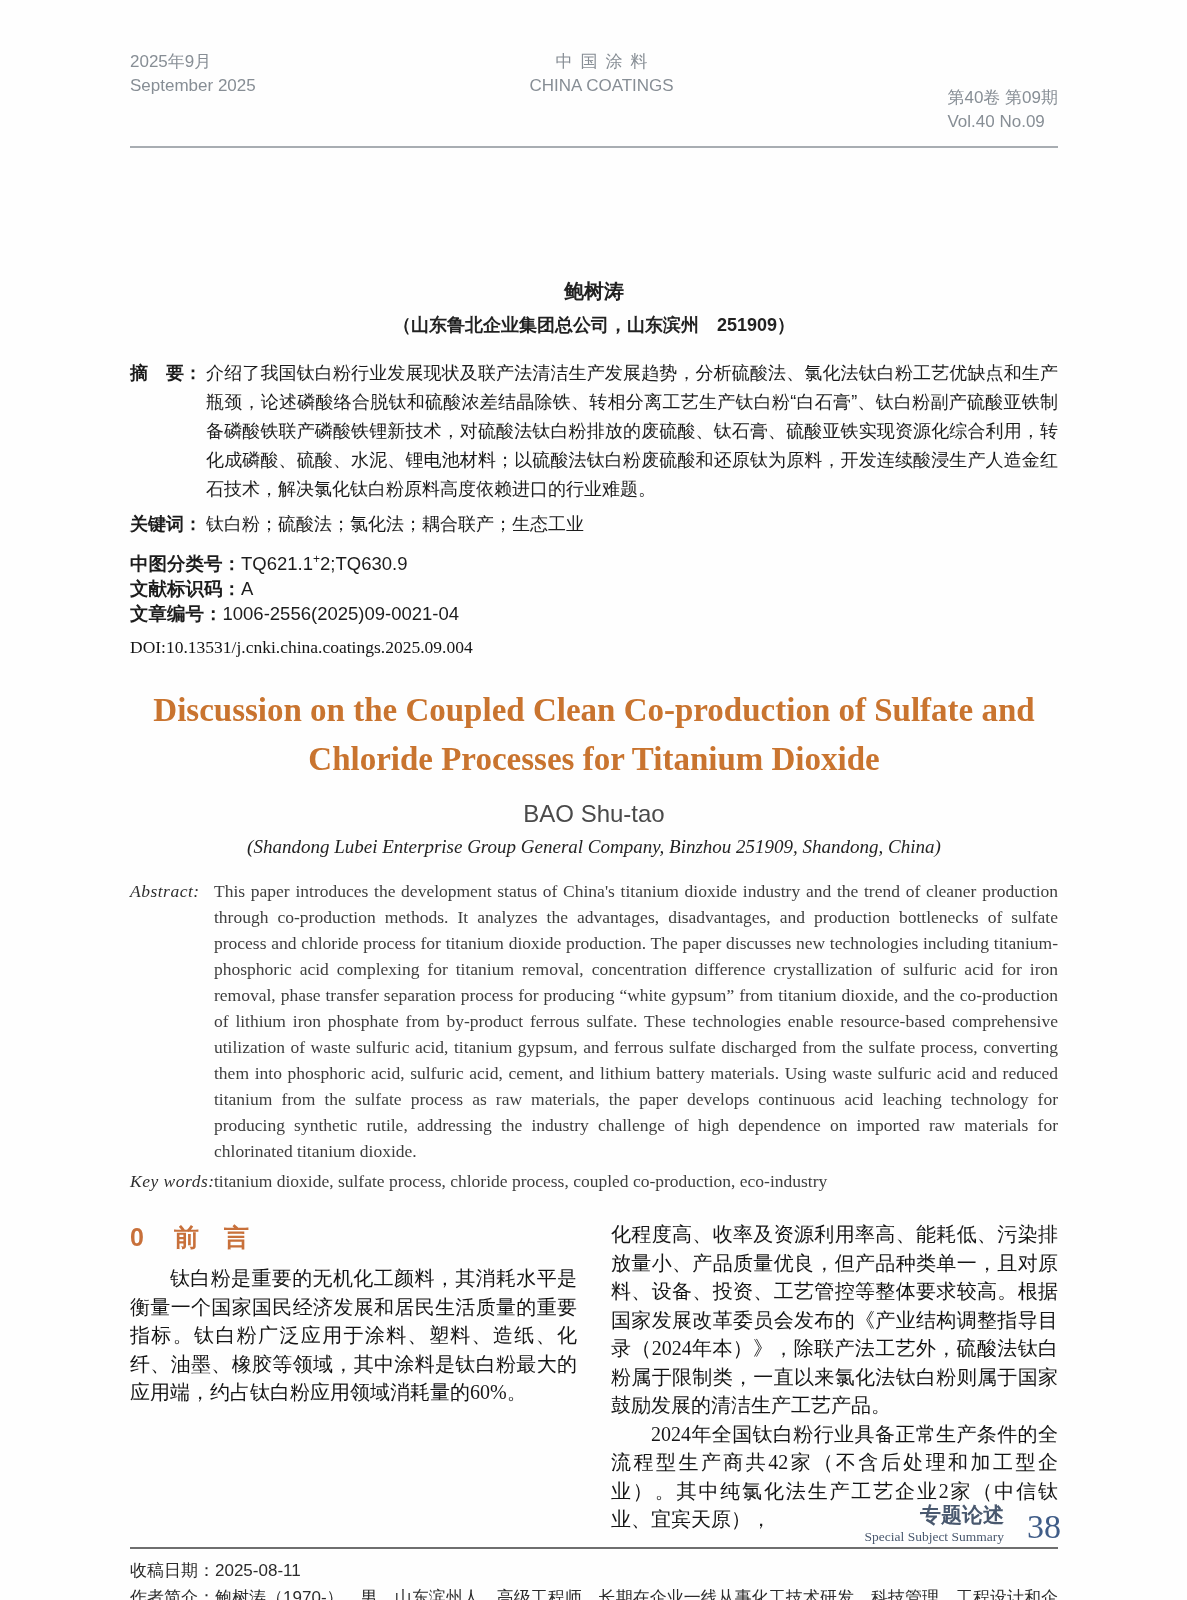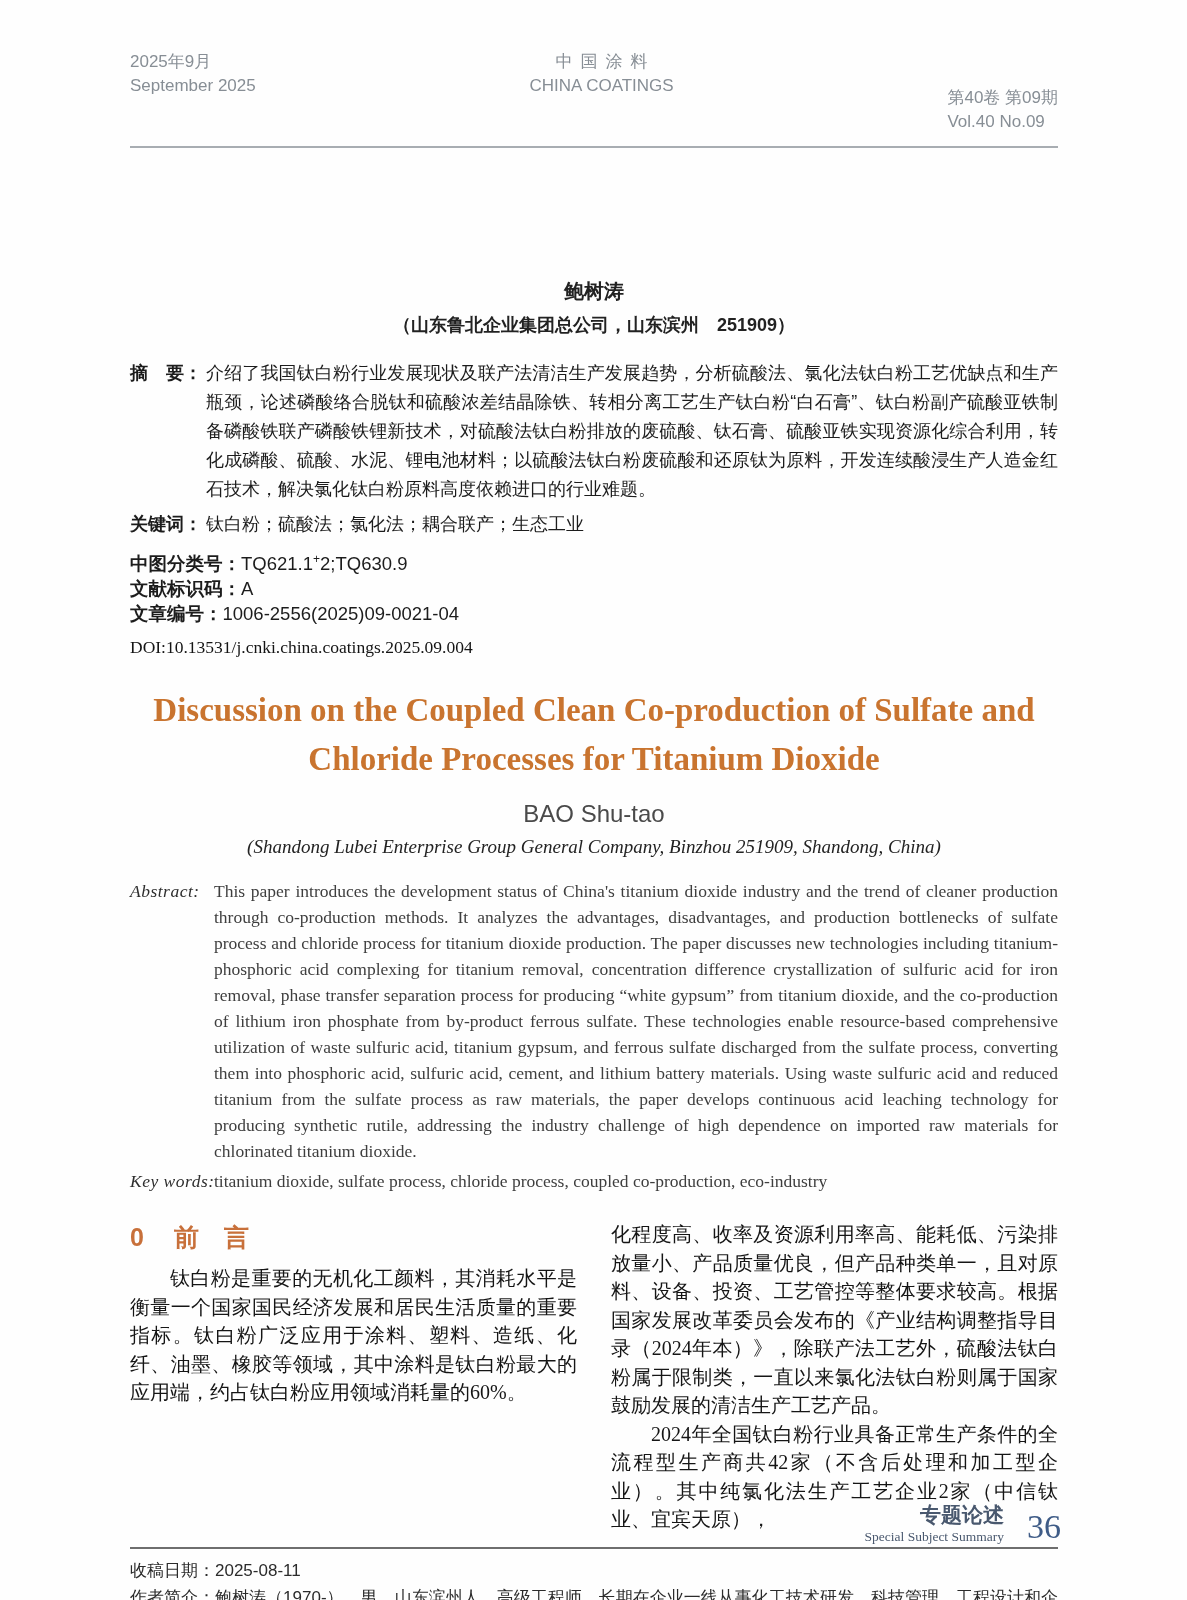--- a/index.html
+++ b/index.html
@@ -150,14 +150,14 @@
   </div>
 
 </div>
 
 <div class="page-footer">
   <div class="footer-text">
     <div class="footer-cn">专题论述</div>
     <div class="footer-en">Special Subject Summary</div>
   </div>
   <div class="footer-bar"></div>
-  <div class="footer-num">36</div>
+  <div class="footer-num">38</div>
 </div>
 
 </body></html>

